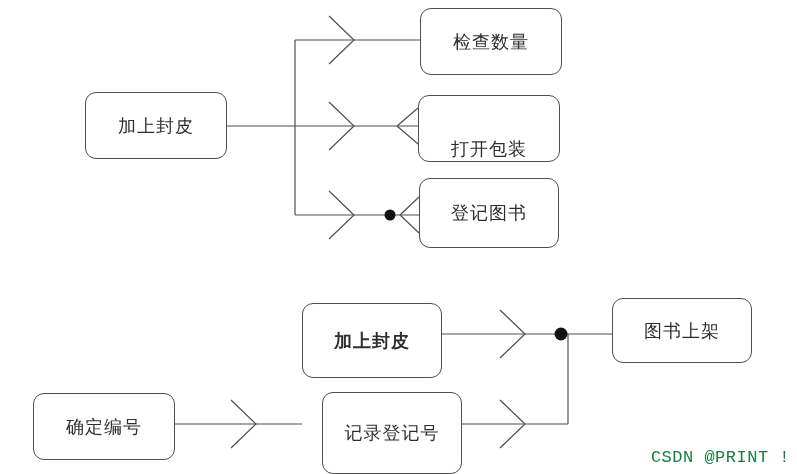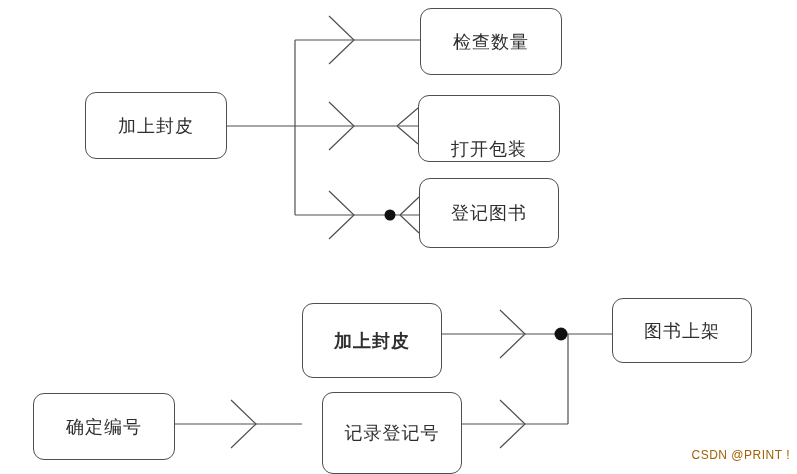--- a/index.html
+++ b/index.html
@@ -33,23 +33,23 @@
     justify-content: center;
     font-size: 18px;
     color: #2e2e2e;
     letter-spacing: 1px;
     white-space: nowrap;
   }
   .watermark {
     position: absolute;
     right: 7px;
     top: 448px;
-    font-family: Liberation Sans, sans-serif;
-    font-size: 12px;
-    color: #a16207;
+    font-family: Liberation Mono, monospace;
+    font-size: 17px;
+    color: #15803d;
     letter-spacing: 0.5px;
   }
 </style>
 </head>
 <body>
 
 <div class="stage">
 
   <svg class="connector-layer" viewBox="0 0 797 474" xmlns="http://www.w3.org/2000/svg">
     <g stroke="#4f4f4f" stroke-width="1.2" fill="none">

